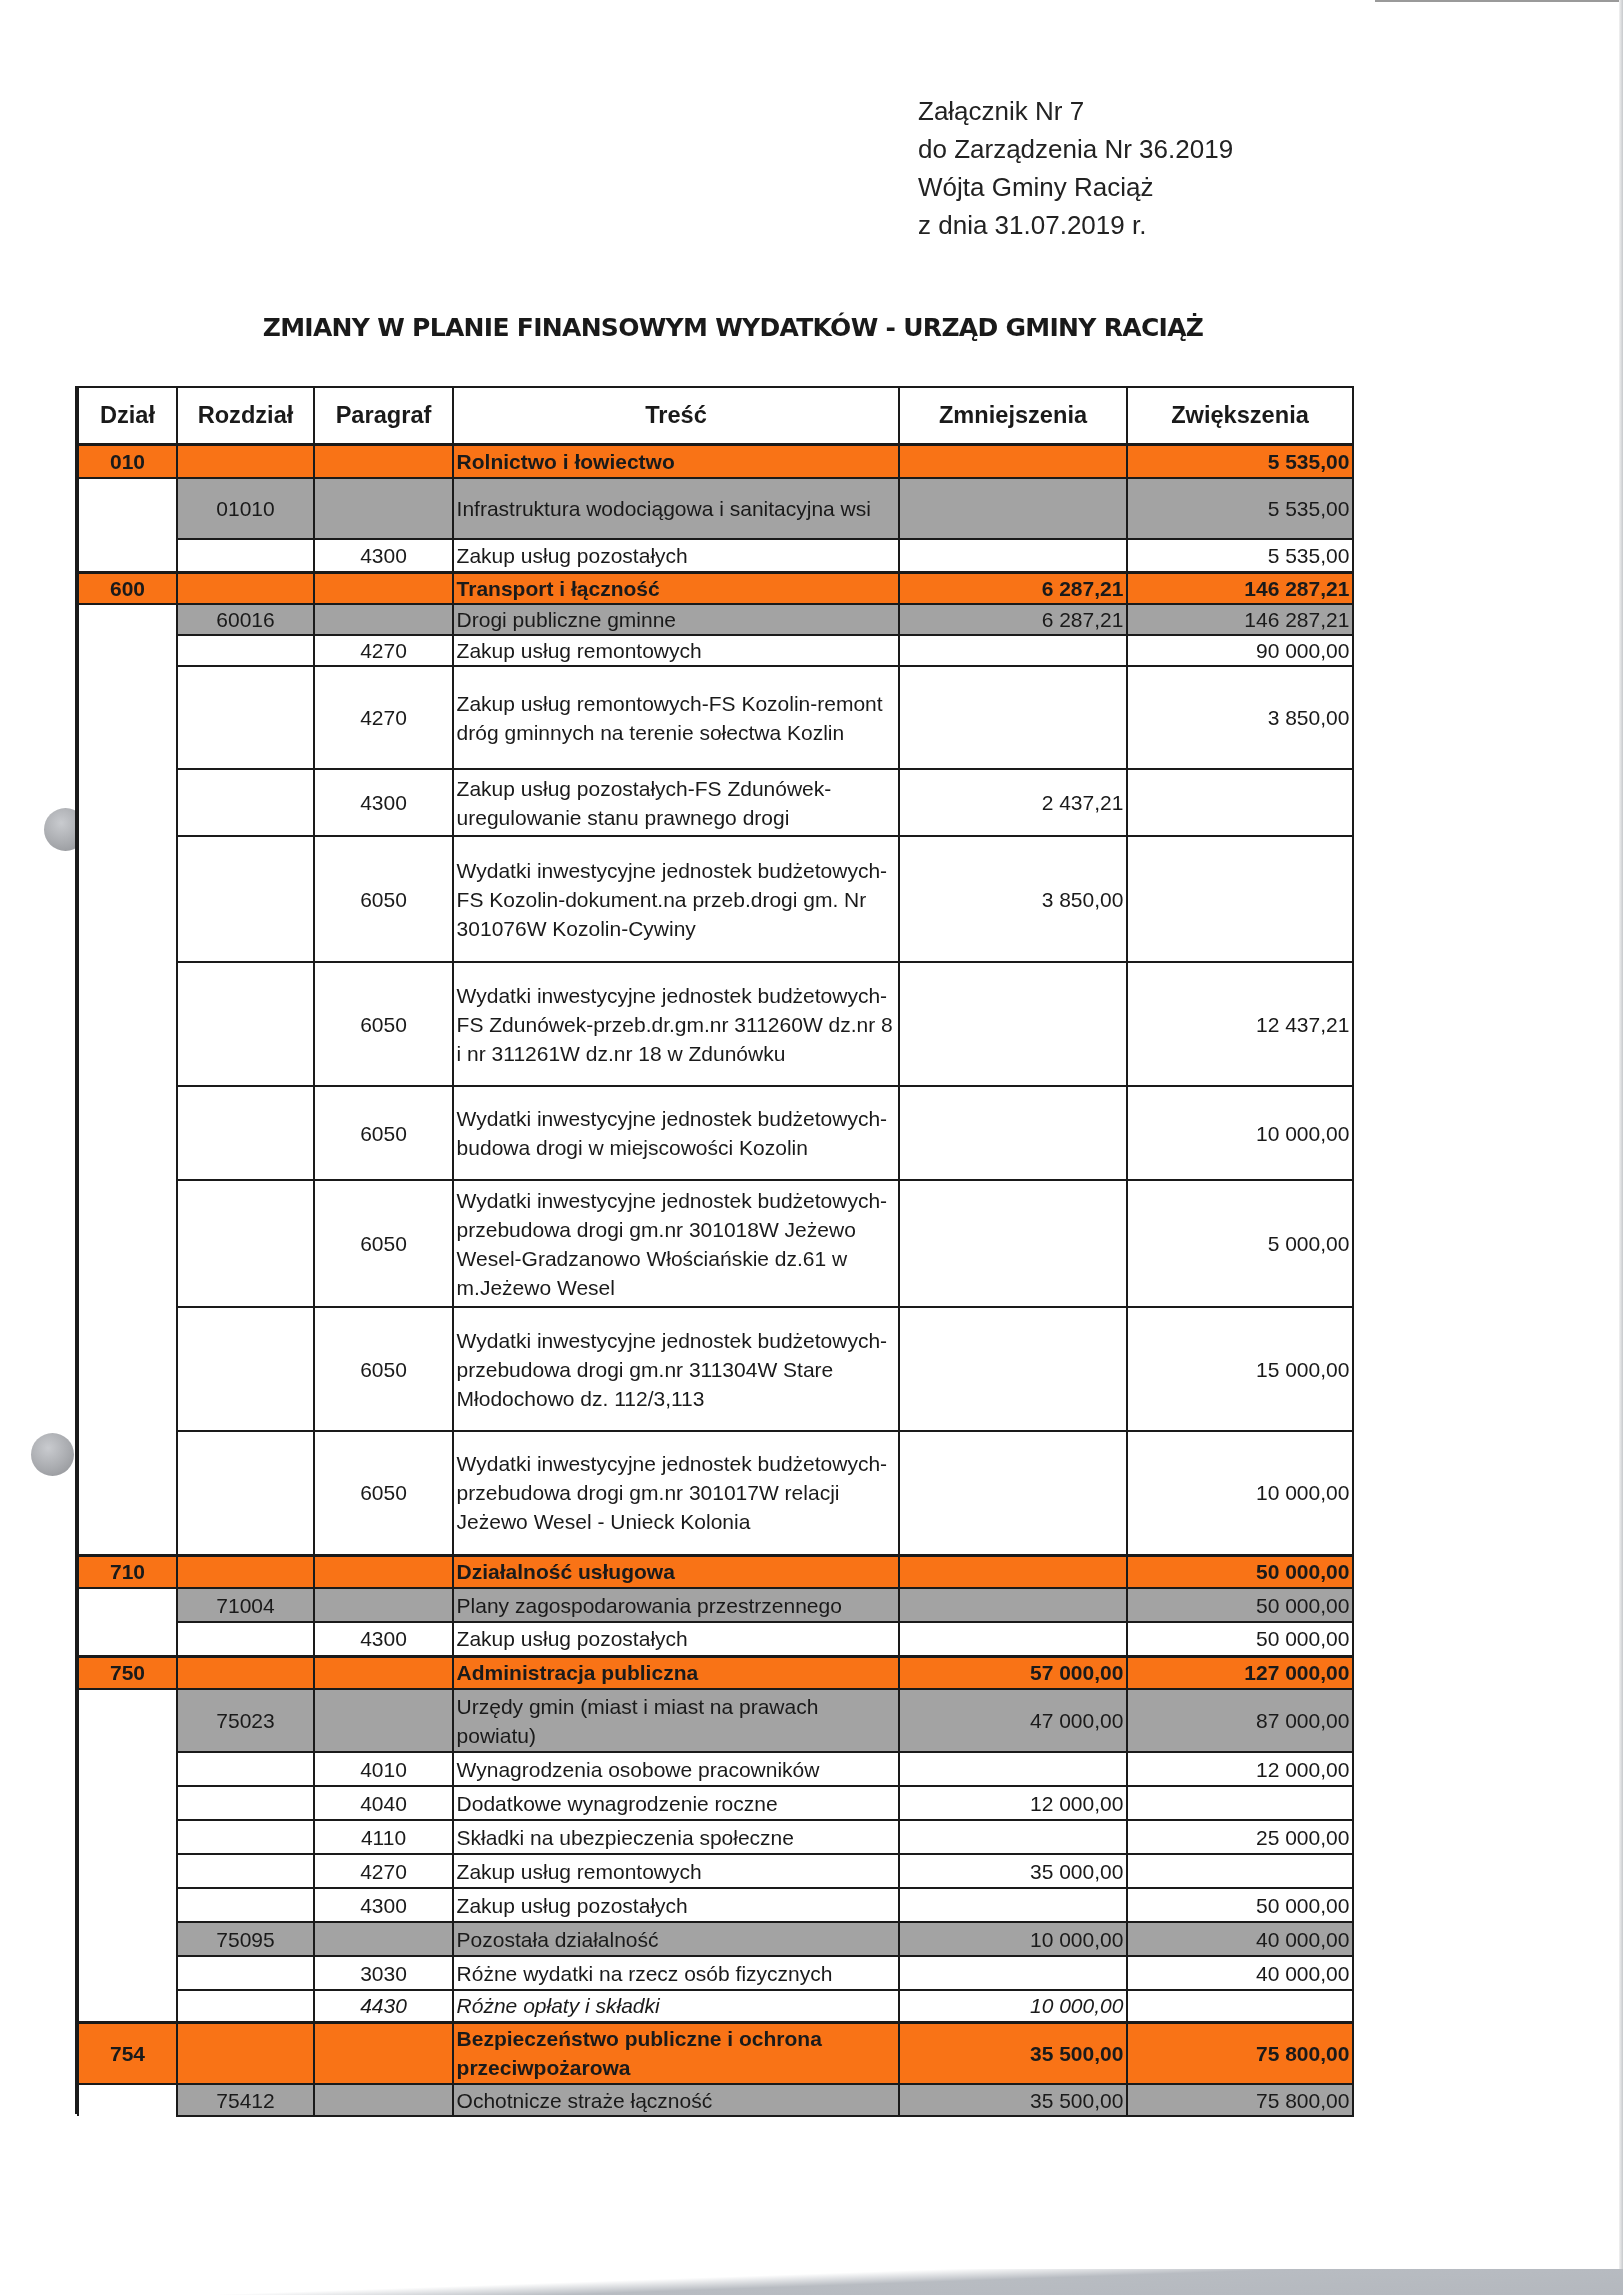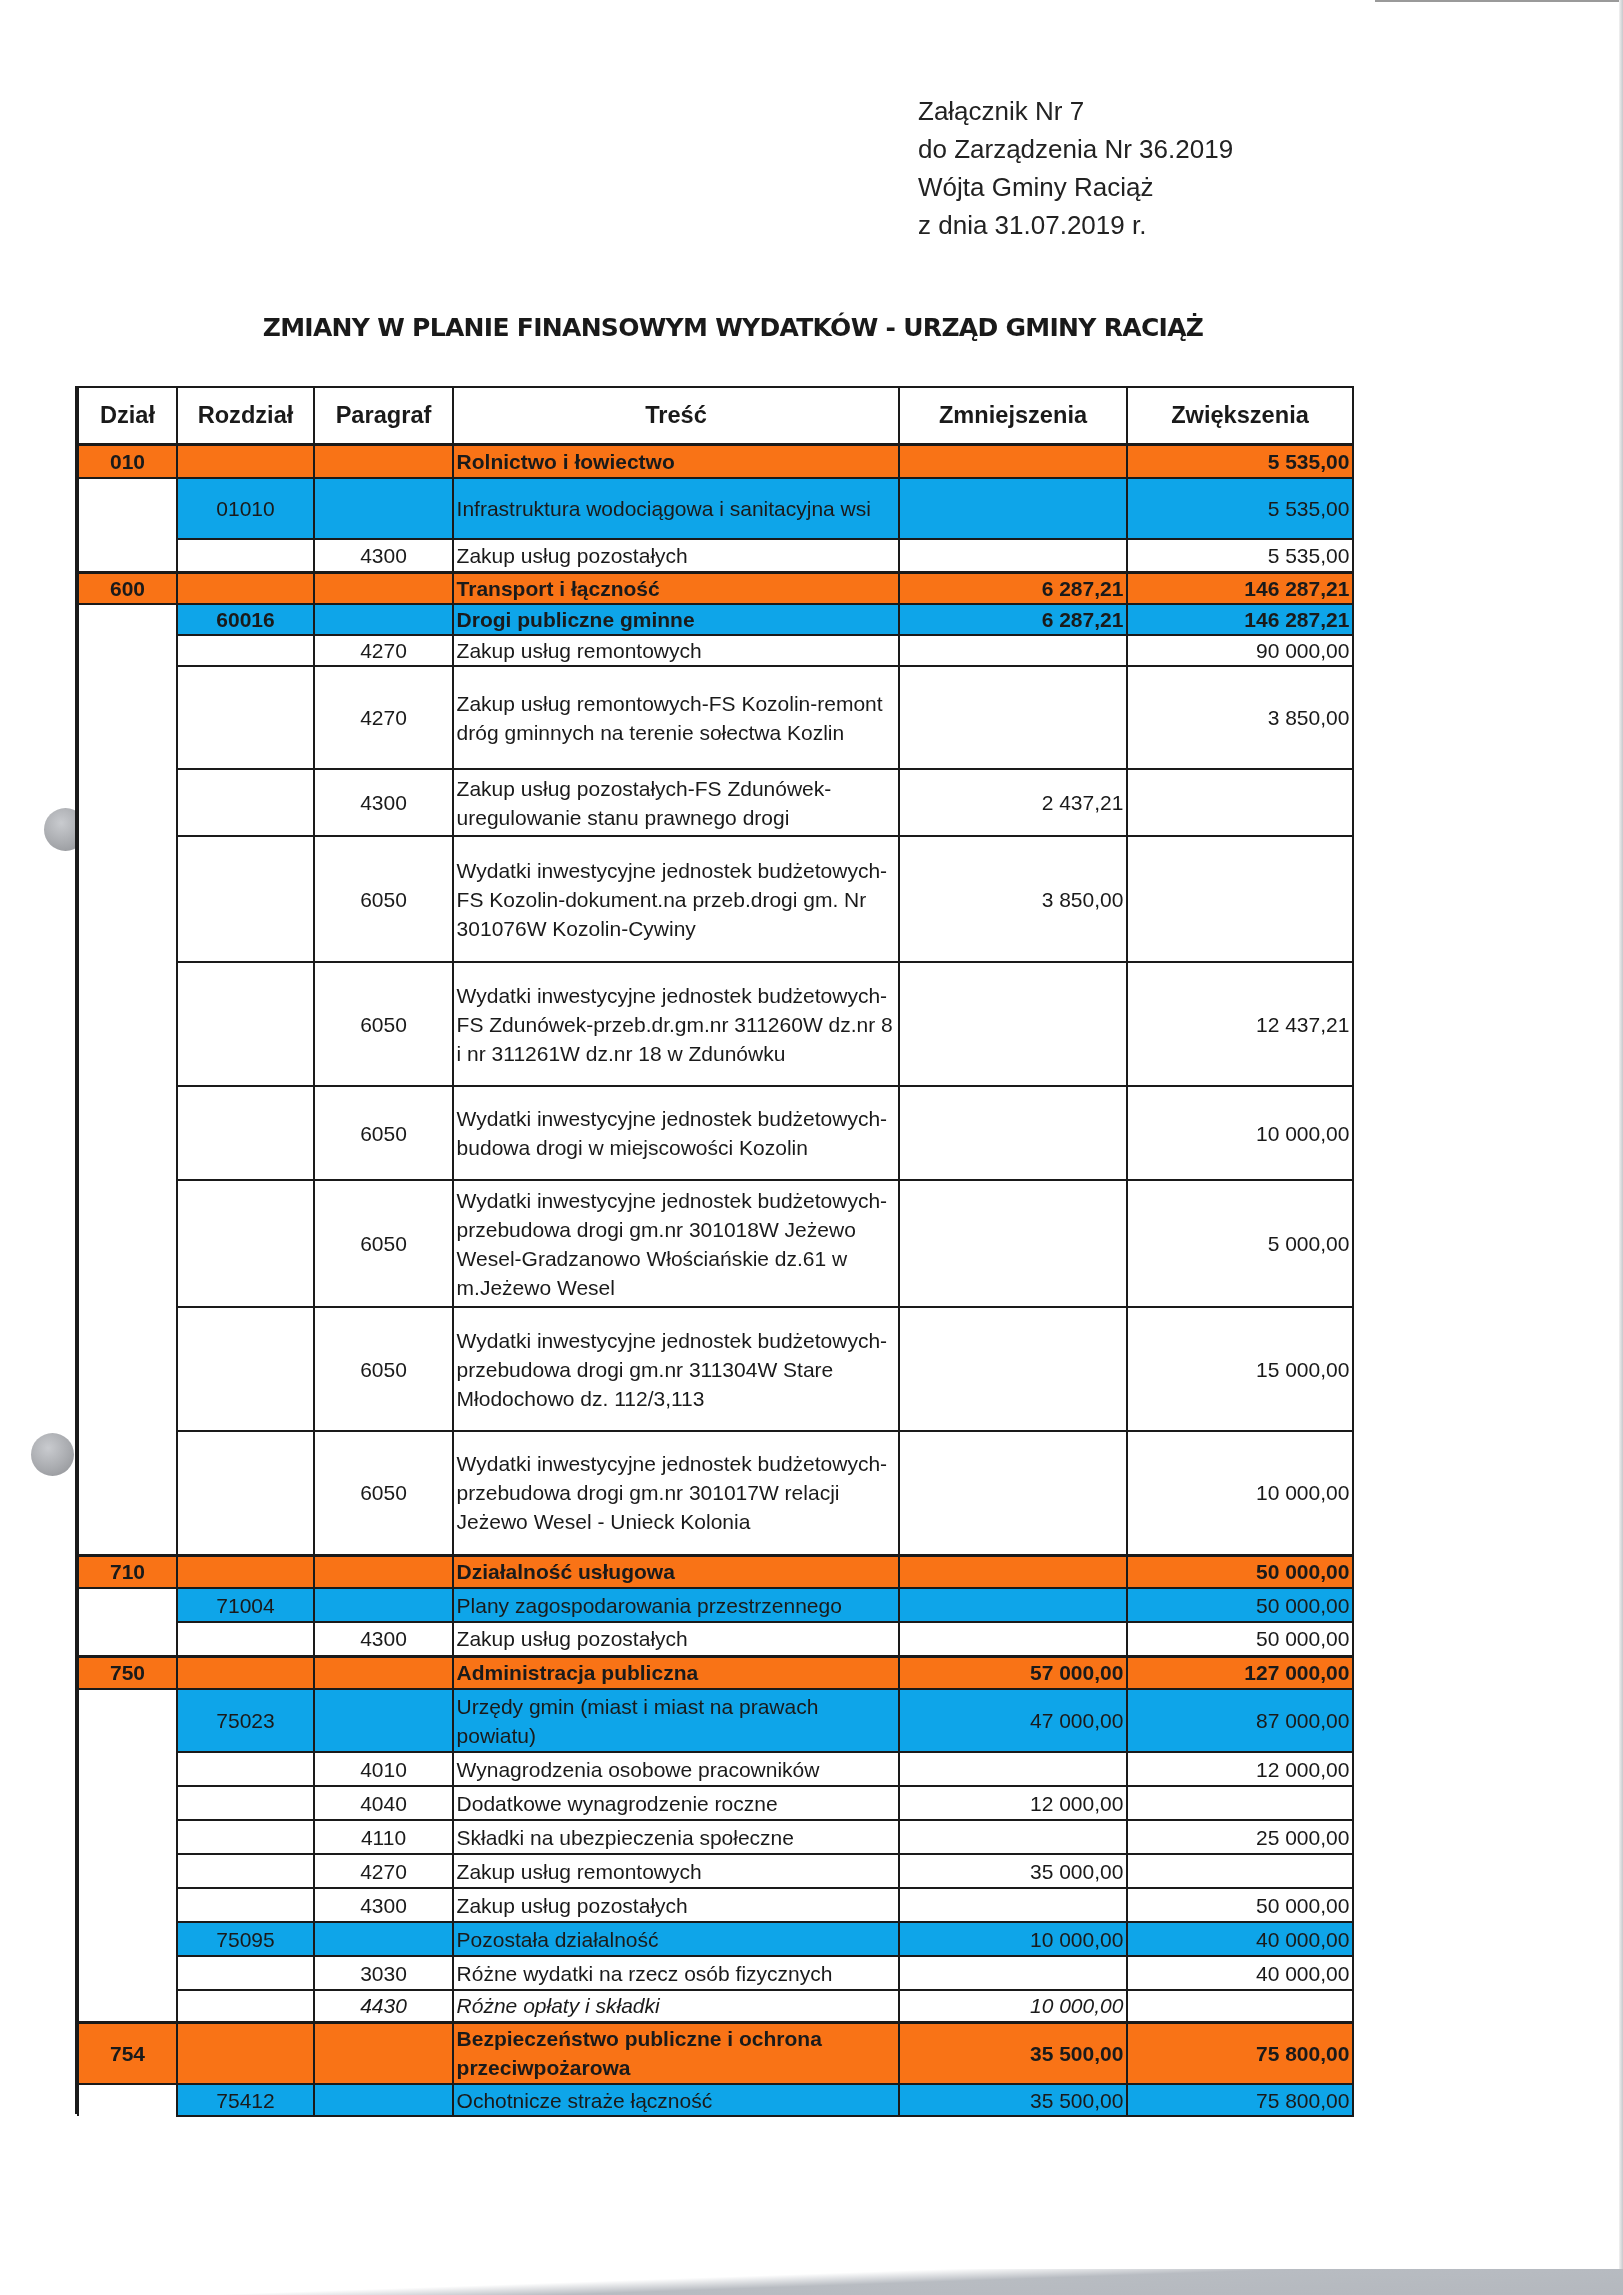--- a/index.html
+++ b/index.html
@@ -54,21 +54,21 @@
     border: 2px solid #1a1a1a; padding: 0 2.6px;
     vertical-align: middle; line-height: 29px;
   }
   table.plan th {
     height: 55px; font-weight: bold; font-size: 23.6px; background: #fff; text-align: center; margin-top: 20px;
   }
   td.num { text-align: right; padding-right: 2.6px; }
   td.ctr { text-align: center; }
   td.txt { text-align: left; padding-left: 3.9px; }
   tr.section td { background: #f97316; font-weight: bold; }
-  tr.chapter td { background: #0ea5e9; }
+  tr.chapter td { background: #a3a3a3; }
   tr.chapter td.dz, tr.item td.dz { background: #fff; border-top: none; border-bottom: none; }
   tr.item td { background: #fff; }
   tr.section td { border-top-width: 3.3px; }
 </style>
 </head>
 <body>
 
 <div class="scan-top"></div>
 <div class="scan-right"></div>
 <div class="scan-bottom"></div>
@@ -131,21 +131,21 @@
         <td class="num">5 535,00</td>
       </tr>
       <tr class="section" style="height: 27.5px;">
         <td class="ctr dz">600</td>
         <td class="ctr"></td>
         <td class="ctr"></td>
         <td class="txt">Transport i łączność</td>
         <td class="num">6 287,21</td>
         <td class="num">146 287,21</td>
       </tr>
-      <tr class="chapter" style="height: 31px; font-weight: bold;">
+      <tr class="chapter" style="height: 31px;">
         <td class="ctr dz"></td>
         <td class="ctr">60016</td>
         <td class="ctr"></td>
         <td class="txt">Drogi publiczne gminne</td>
         <td class="num">6 287,21</td>
         <td class="num">146 287,21</td>
       </tr>
       <tr class="item" style="height: 29.5px;">
         <td class="ctr dz"></td>
         <td class="ctr"></td>

